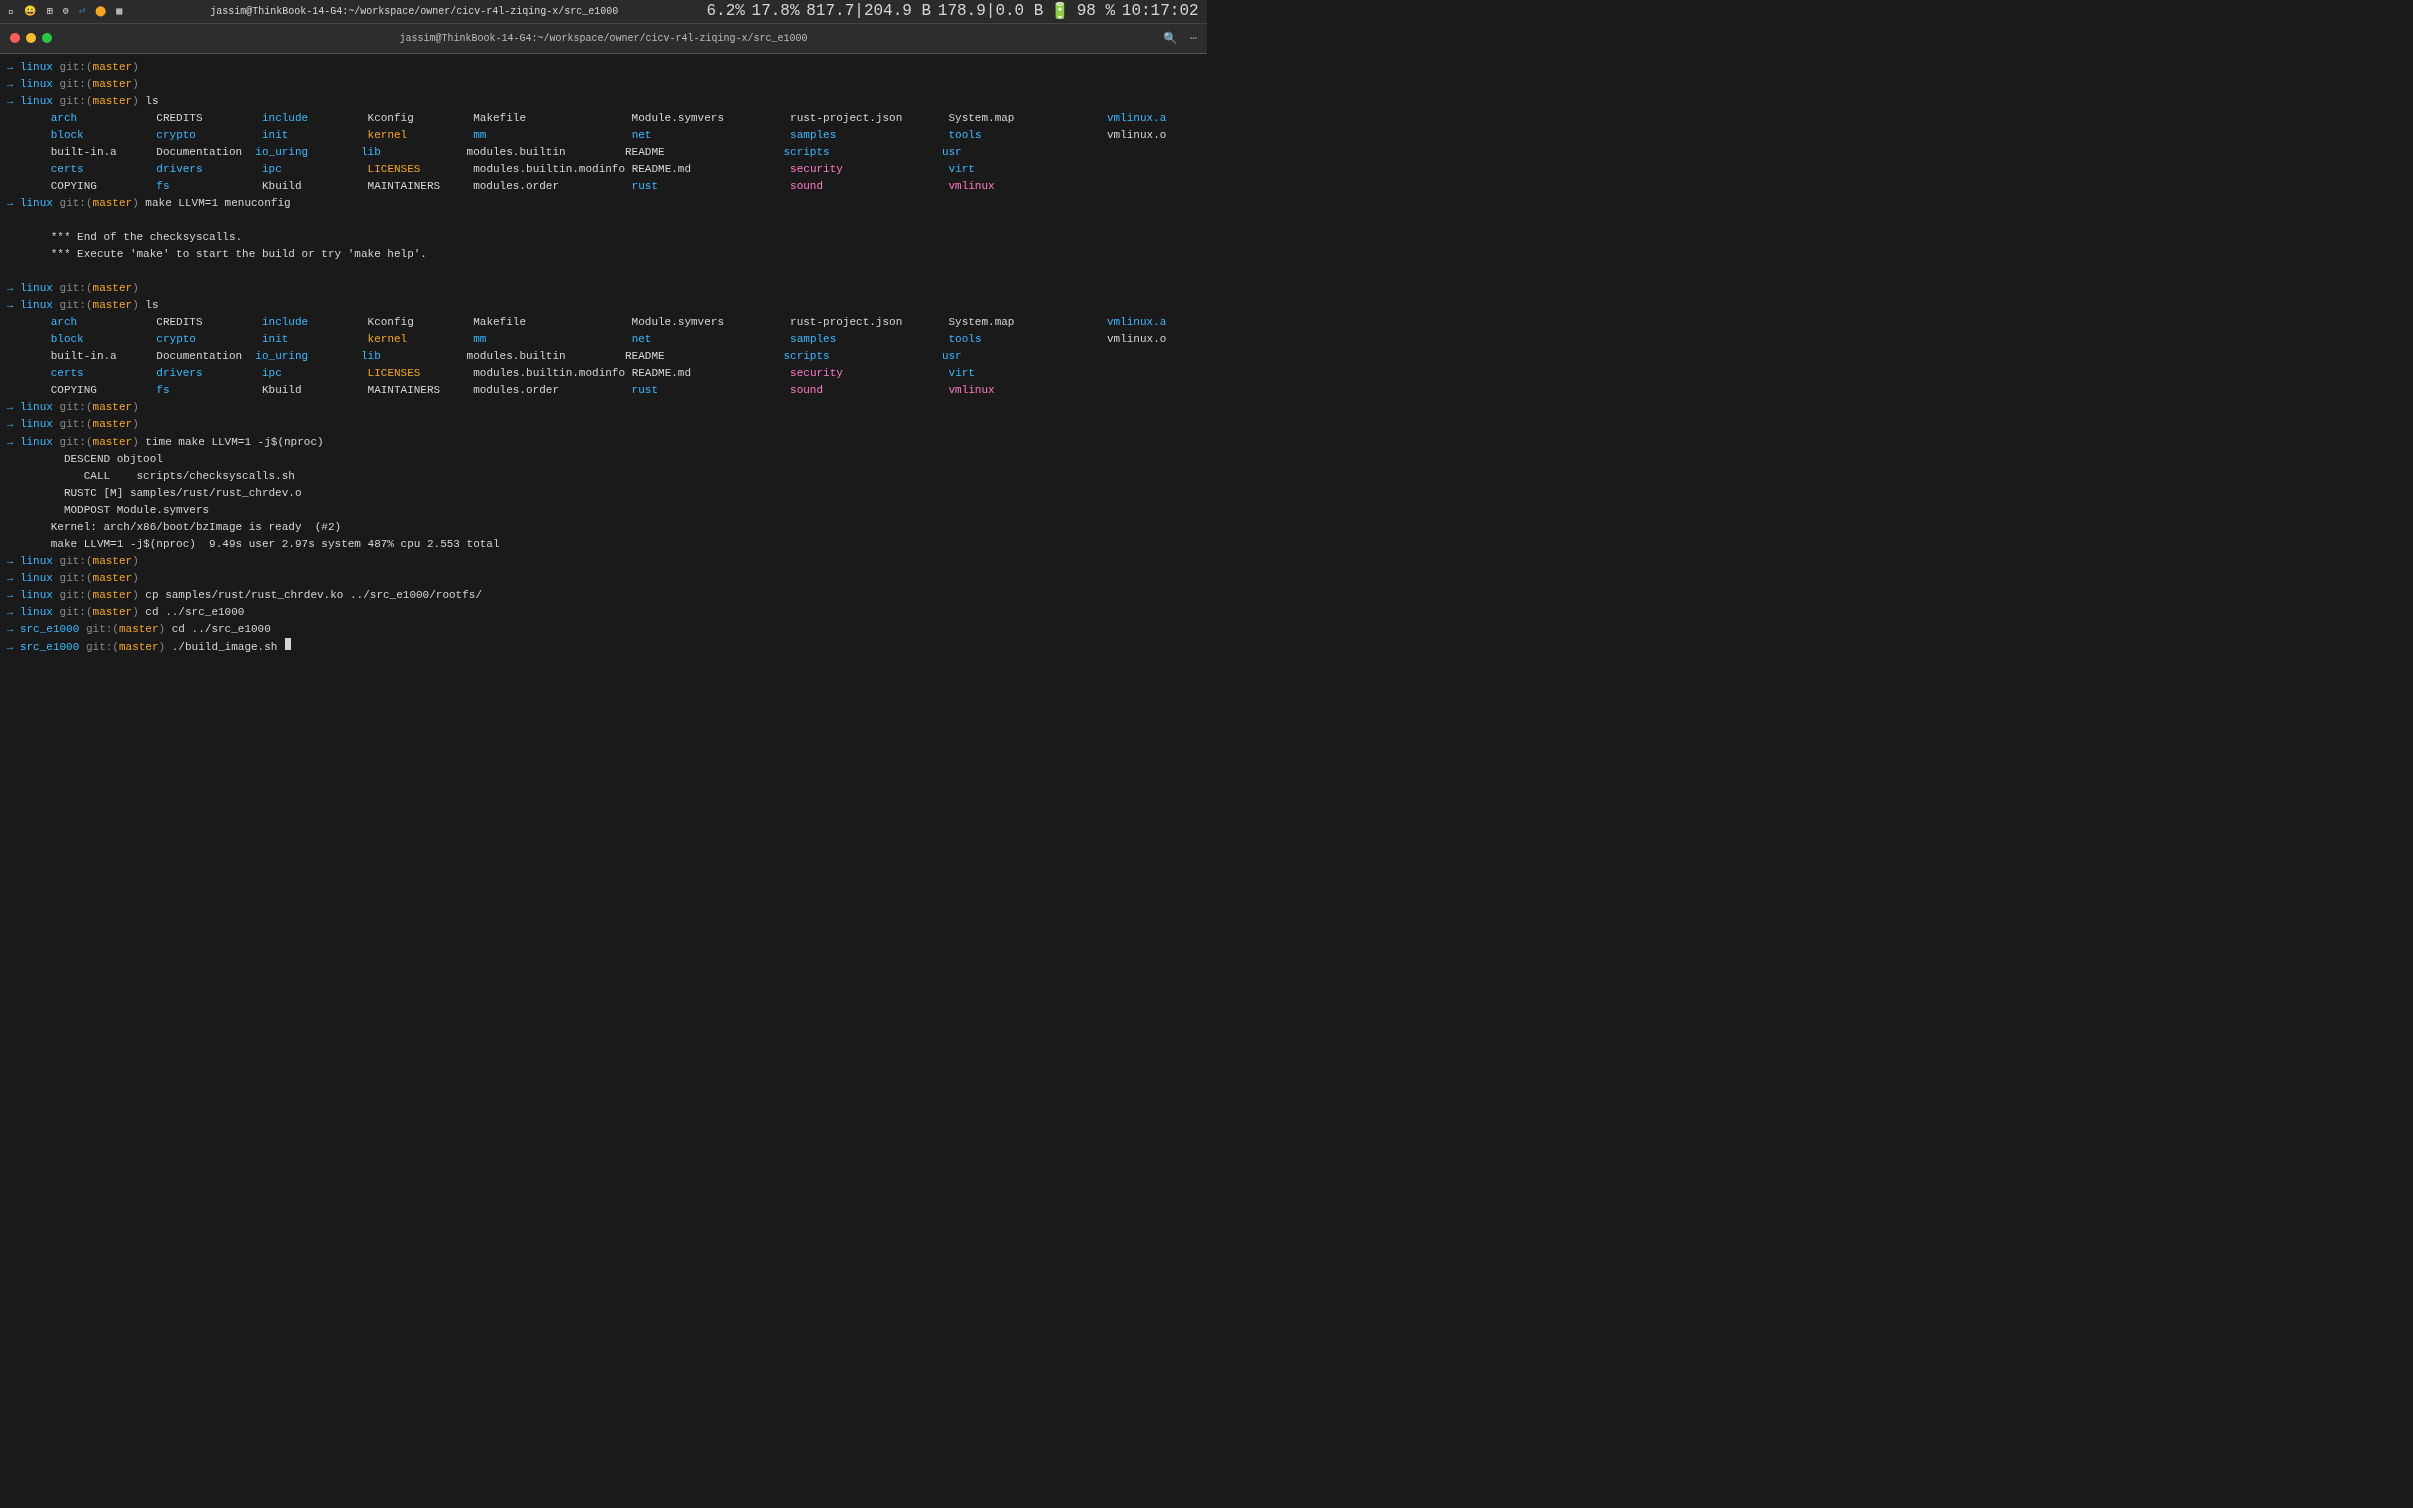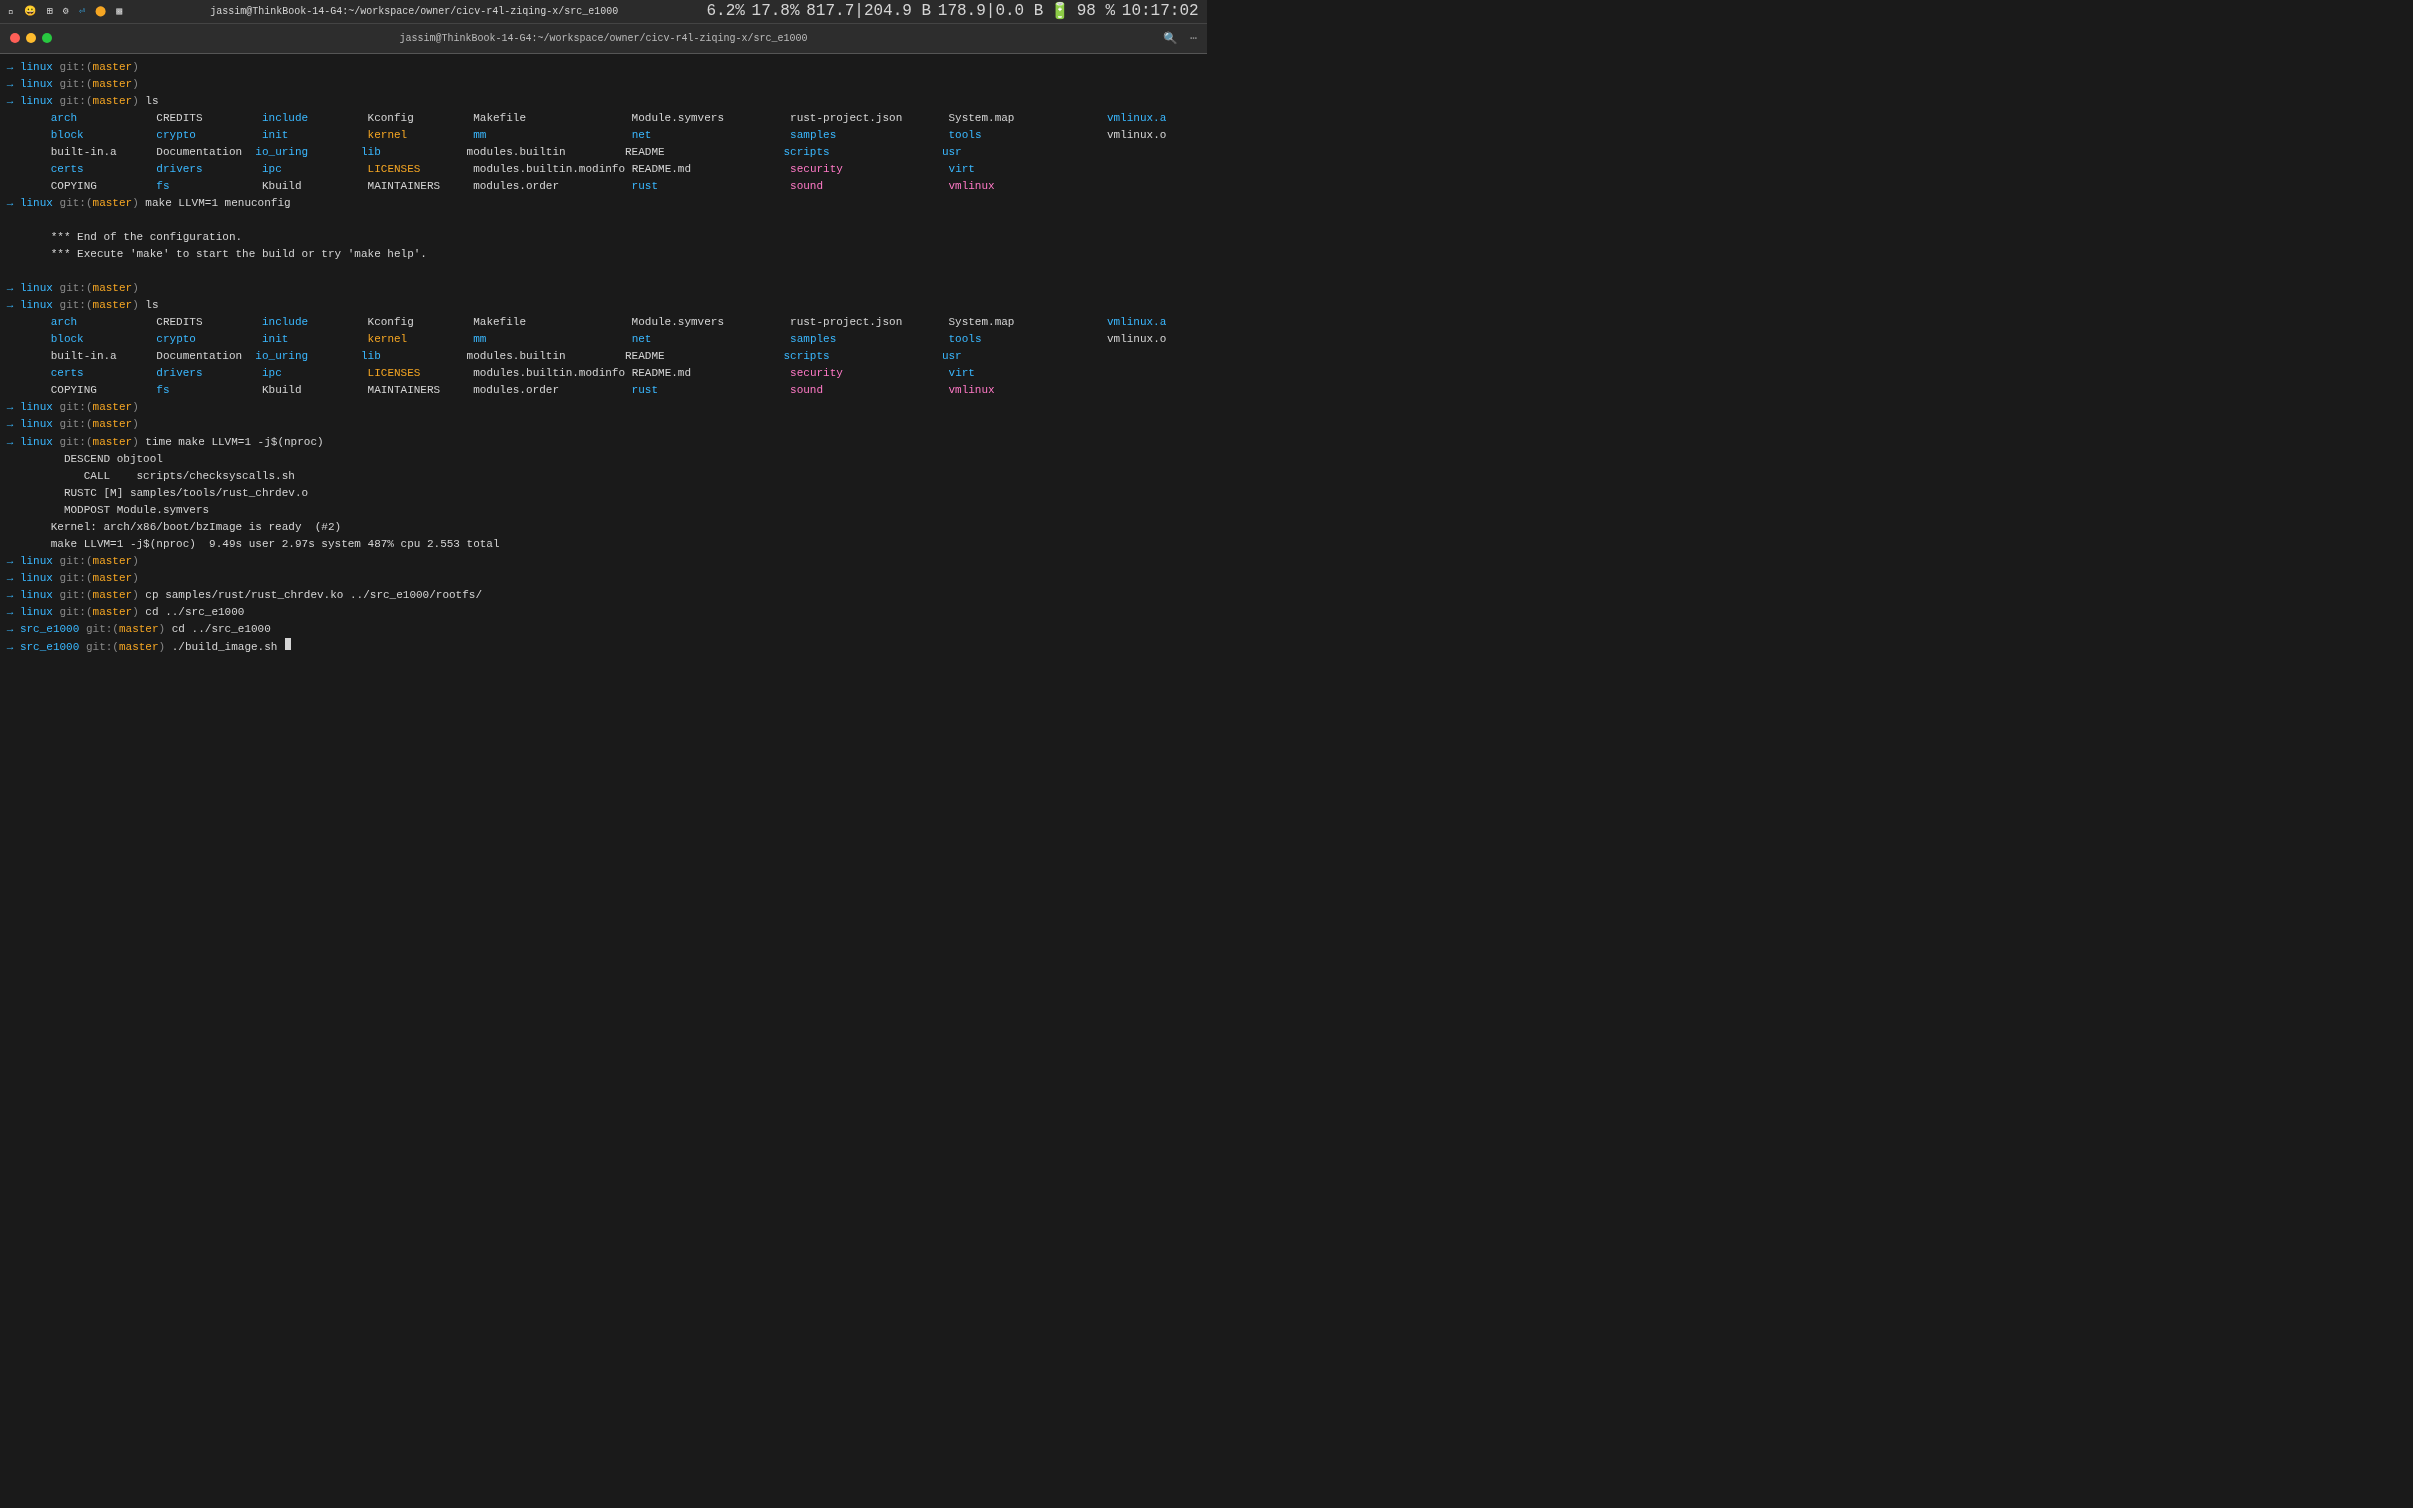--- a/index.html
+++ b/index.html
@@ -193,21 +193,21 @@
   <div class="line">
     <span class="prompt-arrow">→</span>
     <span>&nbsp;</span>
     <span class="col-cyan">linux</span>
     <span>&nbsp;</span>
     <span class="col-grey">git:(</span><span class="col-orange">master</span><span class="col-grey">)</span>
     <span class="cmd"> make LLVM=1 menuconfig</span>
   </div>
 
   <div class="output-line">&nbsp;</div>
-  <div class="output-line">*** End of the configuration.</div>
+  <div class="output-line">*** End of the checksyscalls.</div>
   <div class="output-line">*** Execute 'make' to start the build or try 'make help'.</div>
   <div class="output-line">&nbsp;</div>
 
   <div class="line">
     <span class="prompt-arrow">→</span>
     <span>&nbsp;</span>
     <span class="col-cyan">linux</span>
     <span>&nbsp;</span>
     <span class="col-grey">git:(</span><span class="col-orange">master</span><span class="col-grey">)</span>
   </div>
@@ -244,21 +244,21 @@
     <span class="prompt-arrow">→</span>
     <span>&nbsp;</span>
     <span class="col-cyan">linux</span>
     <span>&nbsp;</span>
     <span class="col-grey">git:(</span><span class="col-orange">master</span><span class="col-grey">)</span>
     <span class="cmd"> time make LLVM=1 -j$(nproc)</span>
   </div>
 
   <div class="output-line">  DESCEND objtool</div>
   <div class="output-line">     CALL    scripts/checksyscalls.sh</div>
-  <div class="output-line">  RUSTC [M] samples/tools/rust_chrdev.o</div>
+  <div class="output-line">  RUSTC [M] samples/rust/rust_chrdev.o</div>
   <div class="output-line">  MODPOST Module.symvers</div>
   <div class="output-line">Kernel: arch/x86/boot/bzImage is ready  (#2)</div>
   <div class="output-line">make LLVM=1 -j$(nproc)  9.49s user 2.97s system 487% cpu 2.553 total</div>
 
   <div class="line">
     <span class="prompt-arrow">→</span>
     <span>&nbsp;</span>
     <span class="col-cyan">linux</span>
     <span>&nbsp;</span>
     <span class="col-grey">git:(</span><span class="col-orange">master</span><span class="col-grey">)</span>

